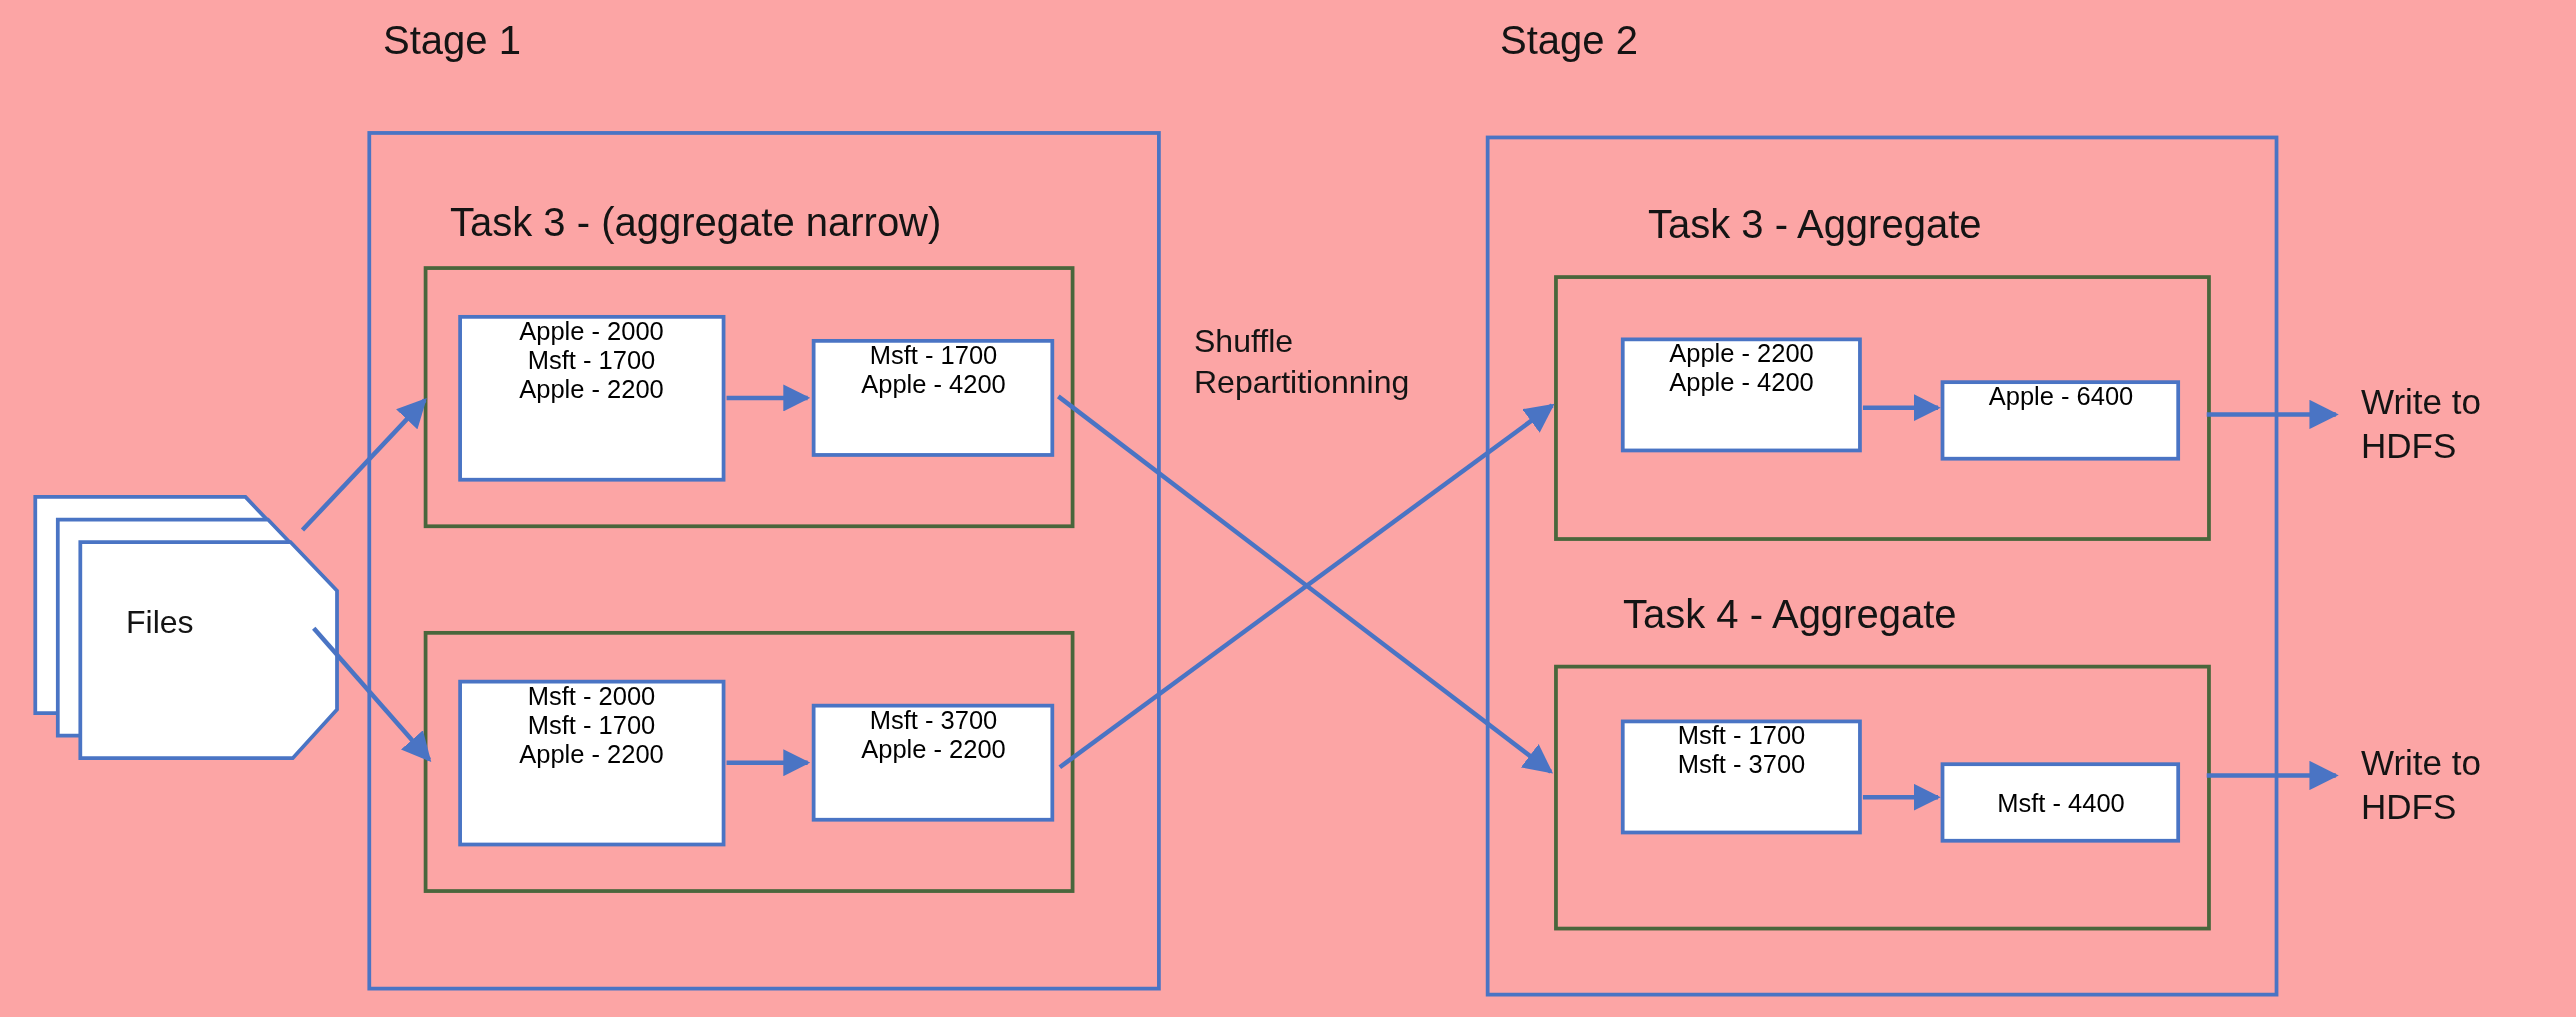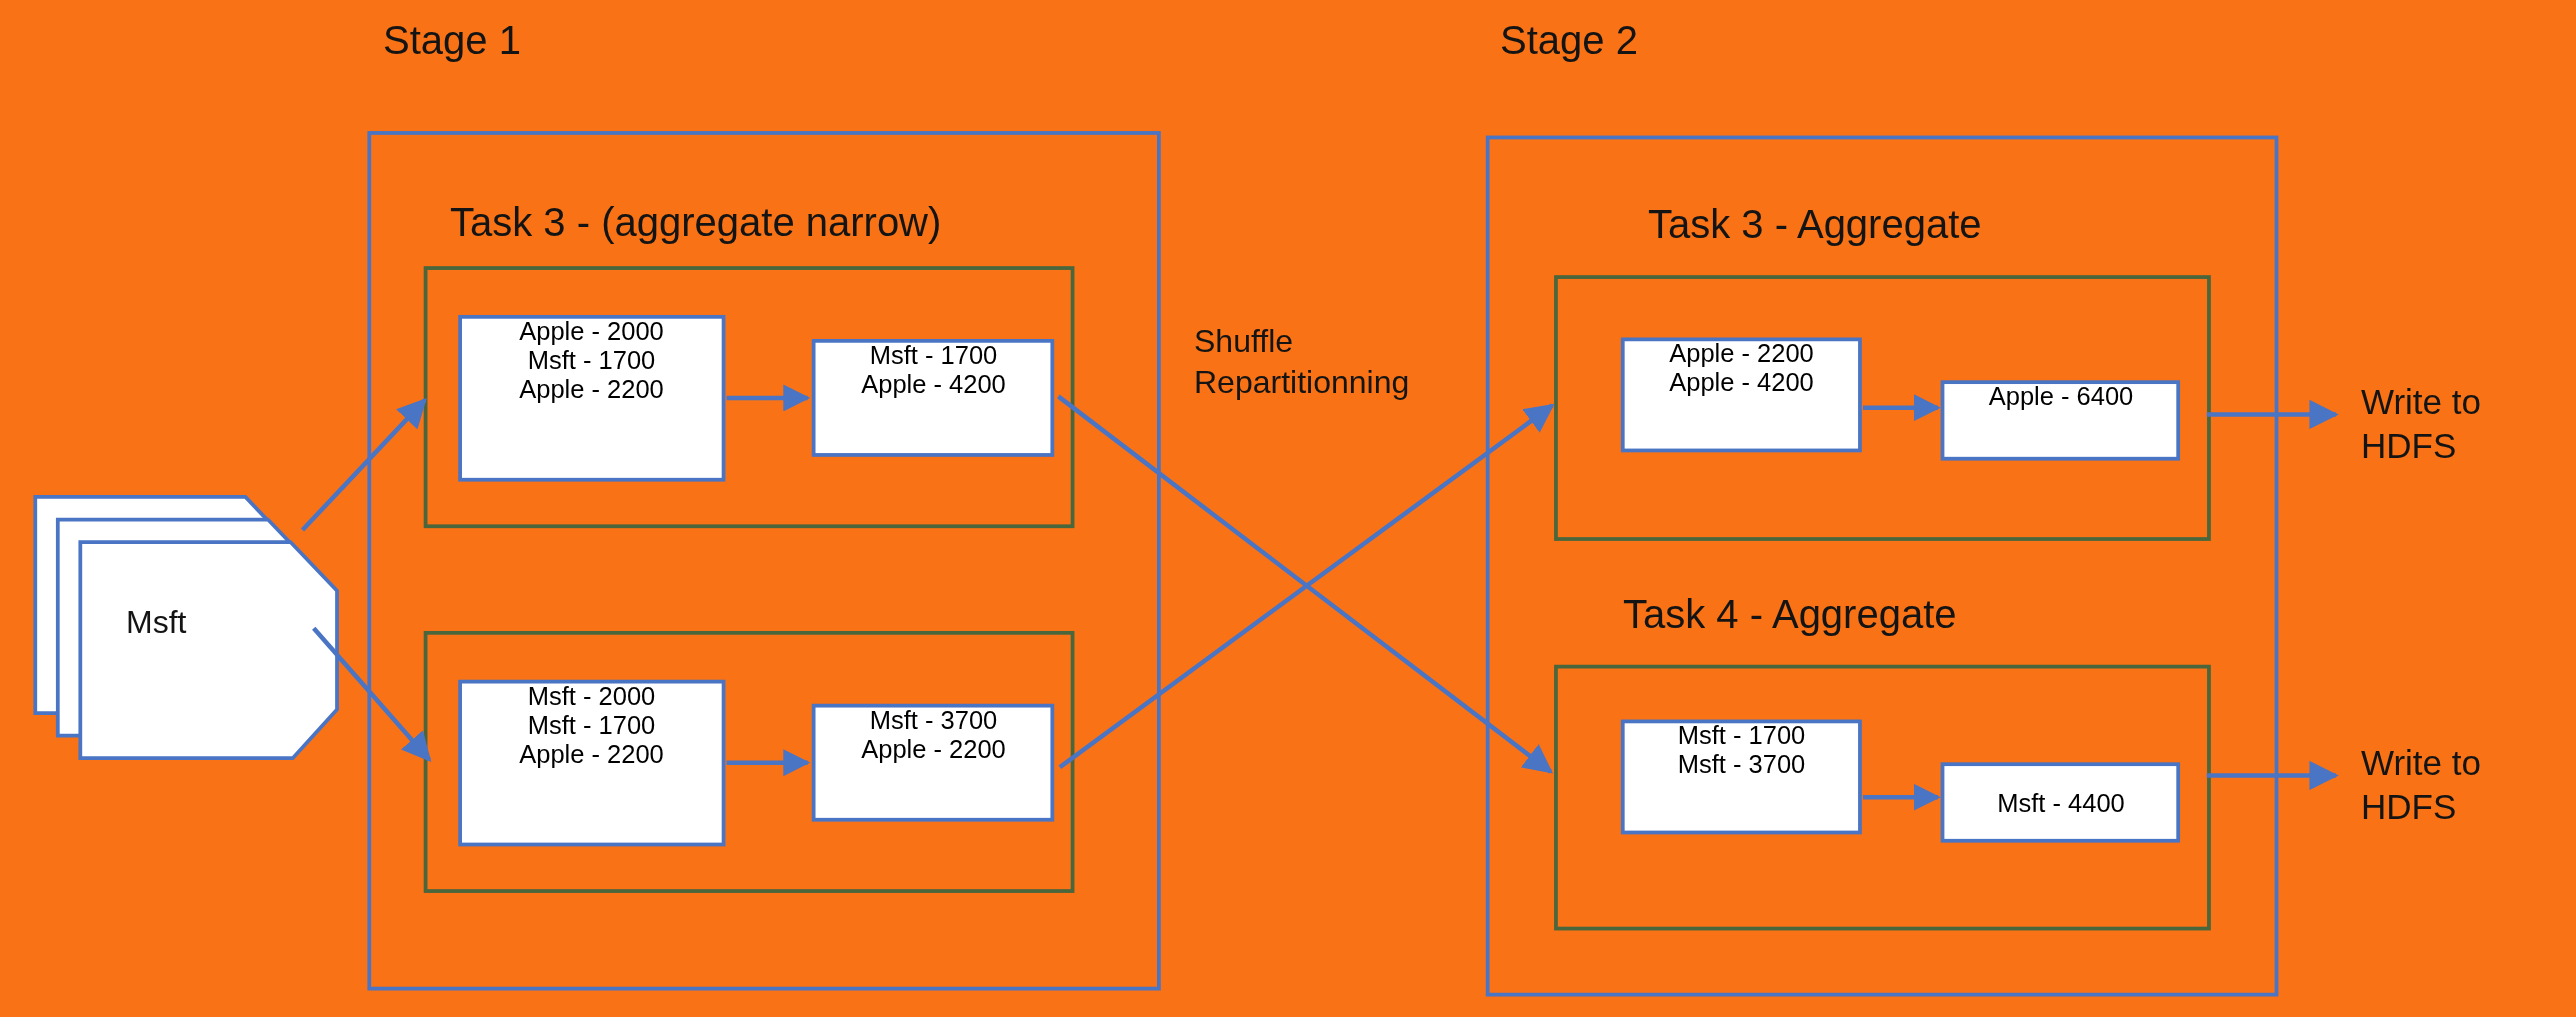--- a/index.html
+++ b/index.html
@@ -10,21 +10,21 @@
   body {
     width: 2576px;
     height: 1018px;
     font-family: "Liberation Sans", sans-serif;
     overflow: hidden;
   }
   #diagram-root {
     position: relative;
     width: 2576px;
     height: 1018px;
-    background: #f97316;
+    background: #fca5a5;
   }
   svg.layer {
     position: absolute;
     top: 0; left: 0;
     width: 2576px;
     height: 1018px;
   }
   .txt {
     position: absolute;
     color: #141414;
@@ -105,21 +105,21 @@
     <line x1="2940" y1="1033" x2="3112" y2="1033" stroke="#4a74c4" stroke-width="6" marker-end="url(#arrowBlue)"></line>
   </svg>
 
   <div class="txt stage-label" style="left:383px; top:16.5px;">Stage 1</div>
   <div class="txt stage-label" style="left:1500px; top:16.5px;">Stage 2</div>
 
   <div class="txt task-label" style="left:450px; top:199px;">Task 3 - (aggregate narrow)</div>
   <div class="txt task-label" style="left:1648px; top:201px;">Task 3 - Aggregate</div>
   <div class="txt task-label" style="left:1575px; top:591px;margin-left:48px;">Task 4 - Aggregate</div>
 
-  <div class="txt files-label" style="left:126px; top:623px; transform:translateY(-50%);">Msft</div>
+  <div class="txt files-label" style="left:126px; top:623px; transform:translateY(-50%);">Files</div>
 
   <div class="txt shuffle-label" style="left:1194px; top:323px;">Shuffle</div>
   <div class="txt shuffle-label" style="left:1194px; top:364px;">Repartitionning</div>
 
   <div class="txt write-label" style="left:2361px; top:381px;">Write to</div>
   <div class="txt write-label" style="left:2361px; top:425px;">HDFS</div>
   <div class="txt write-label" style="left:2361px; top:742px;">Write to</div>
   <div class="txt write-label" style="left:2361px; top:786px;">HDFS</div>
 
   <div class="cell-block cell-label" style="left:460px; top:317px; width:263px; height:163px;">

